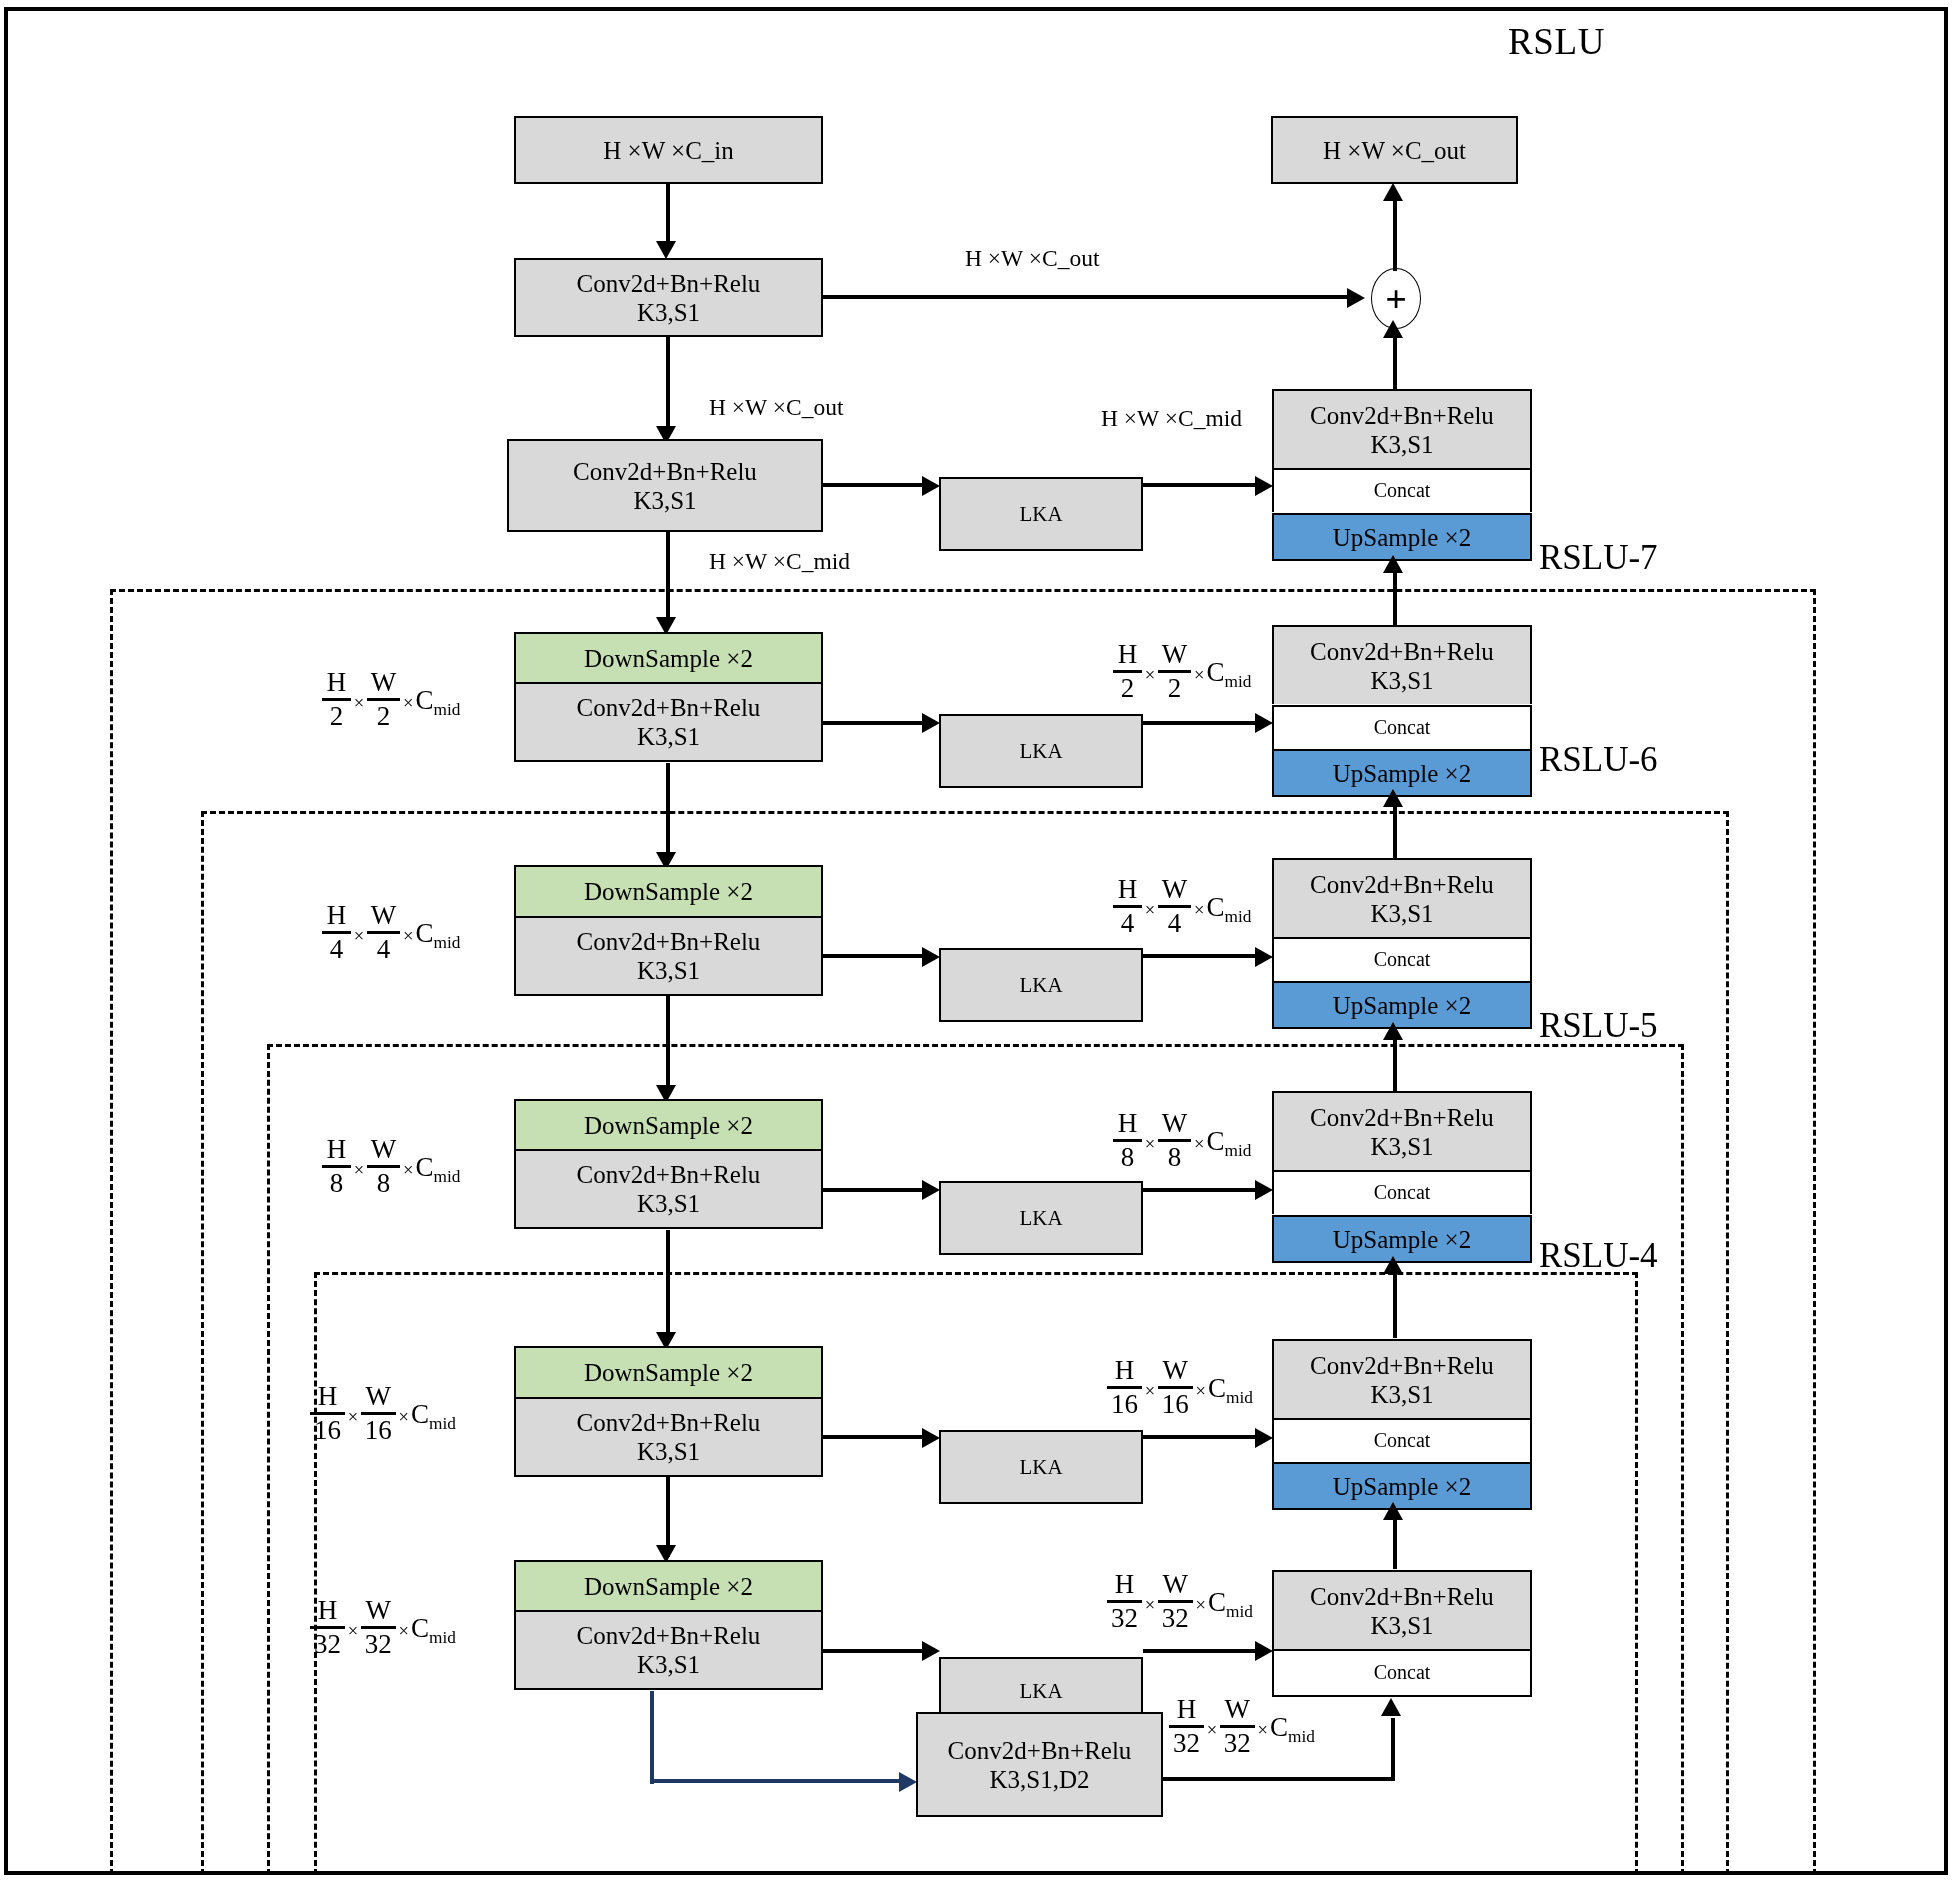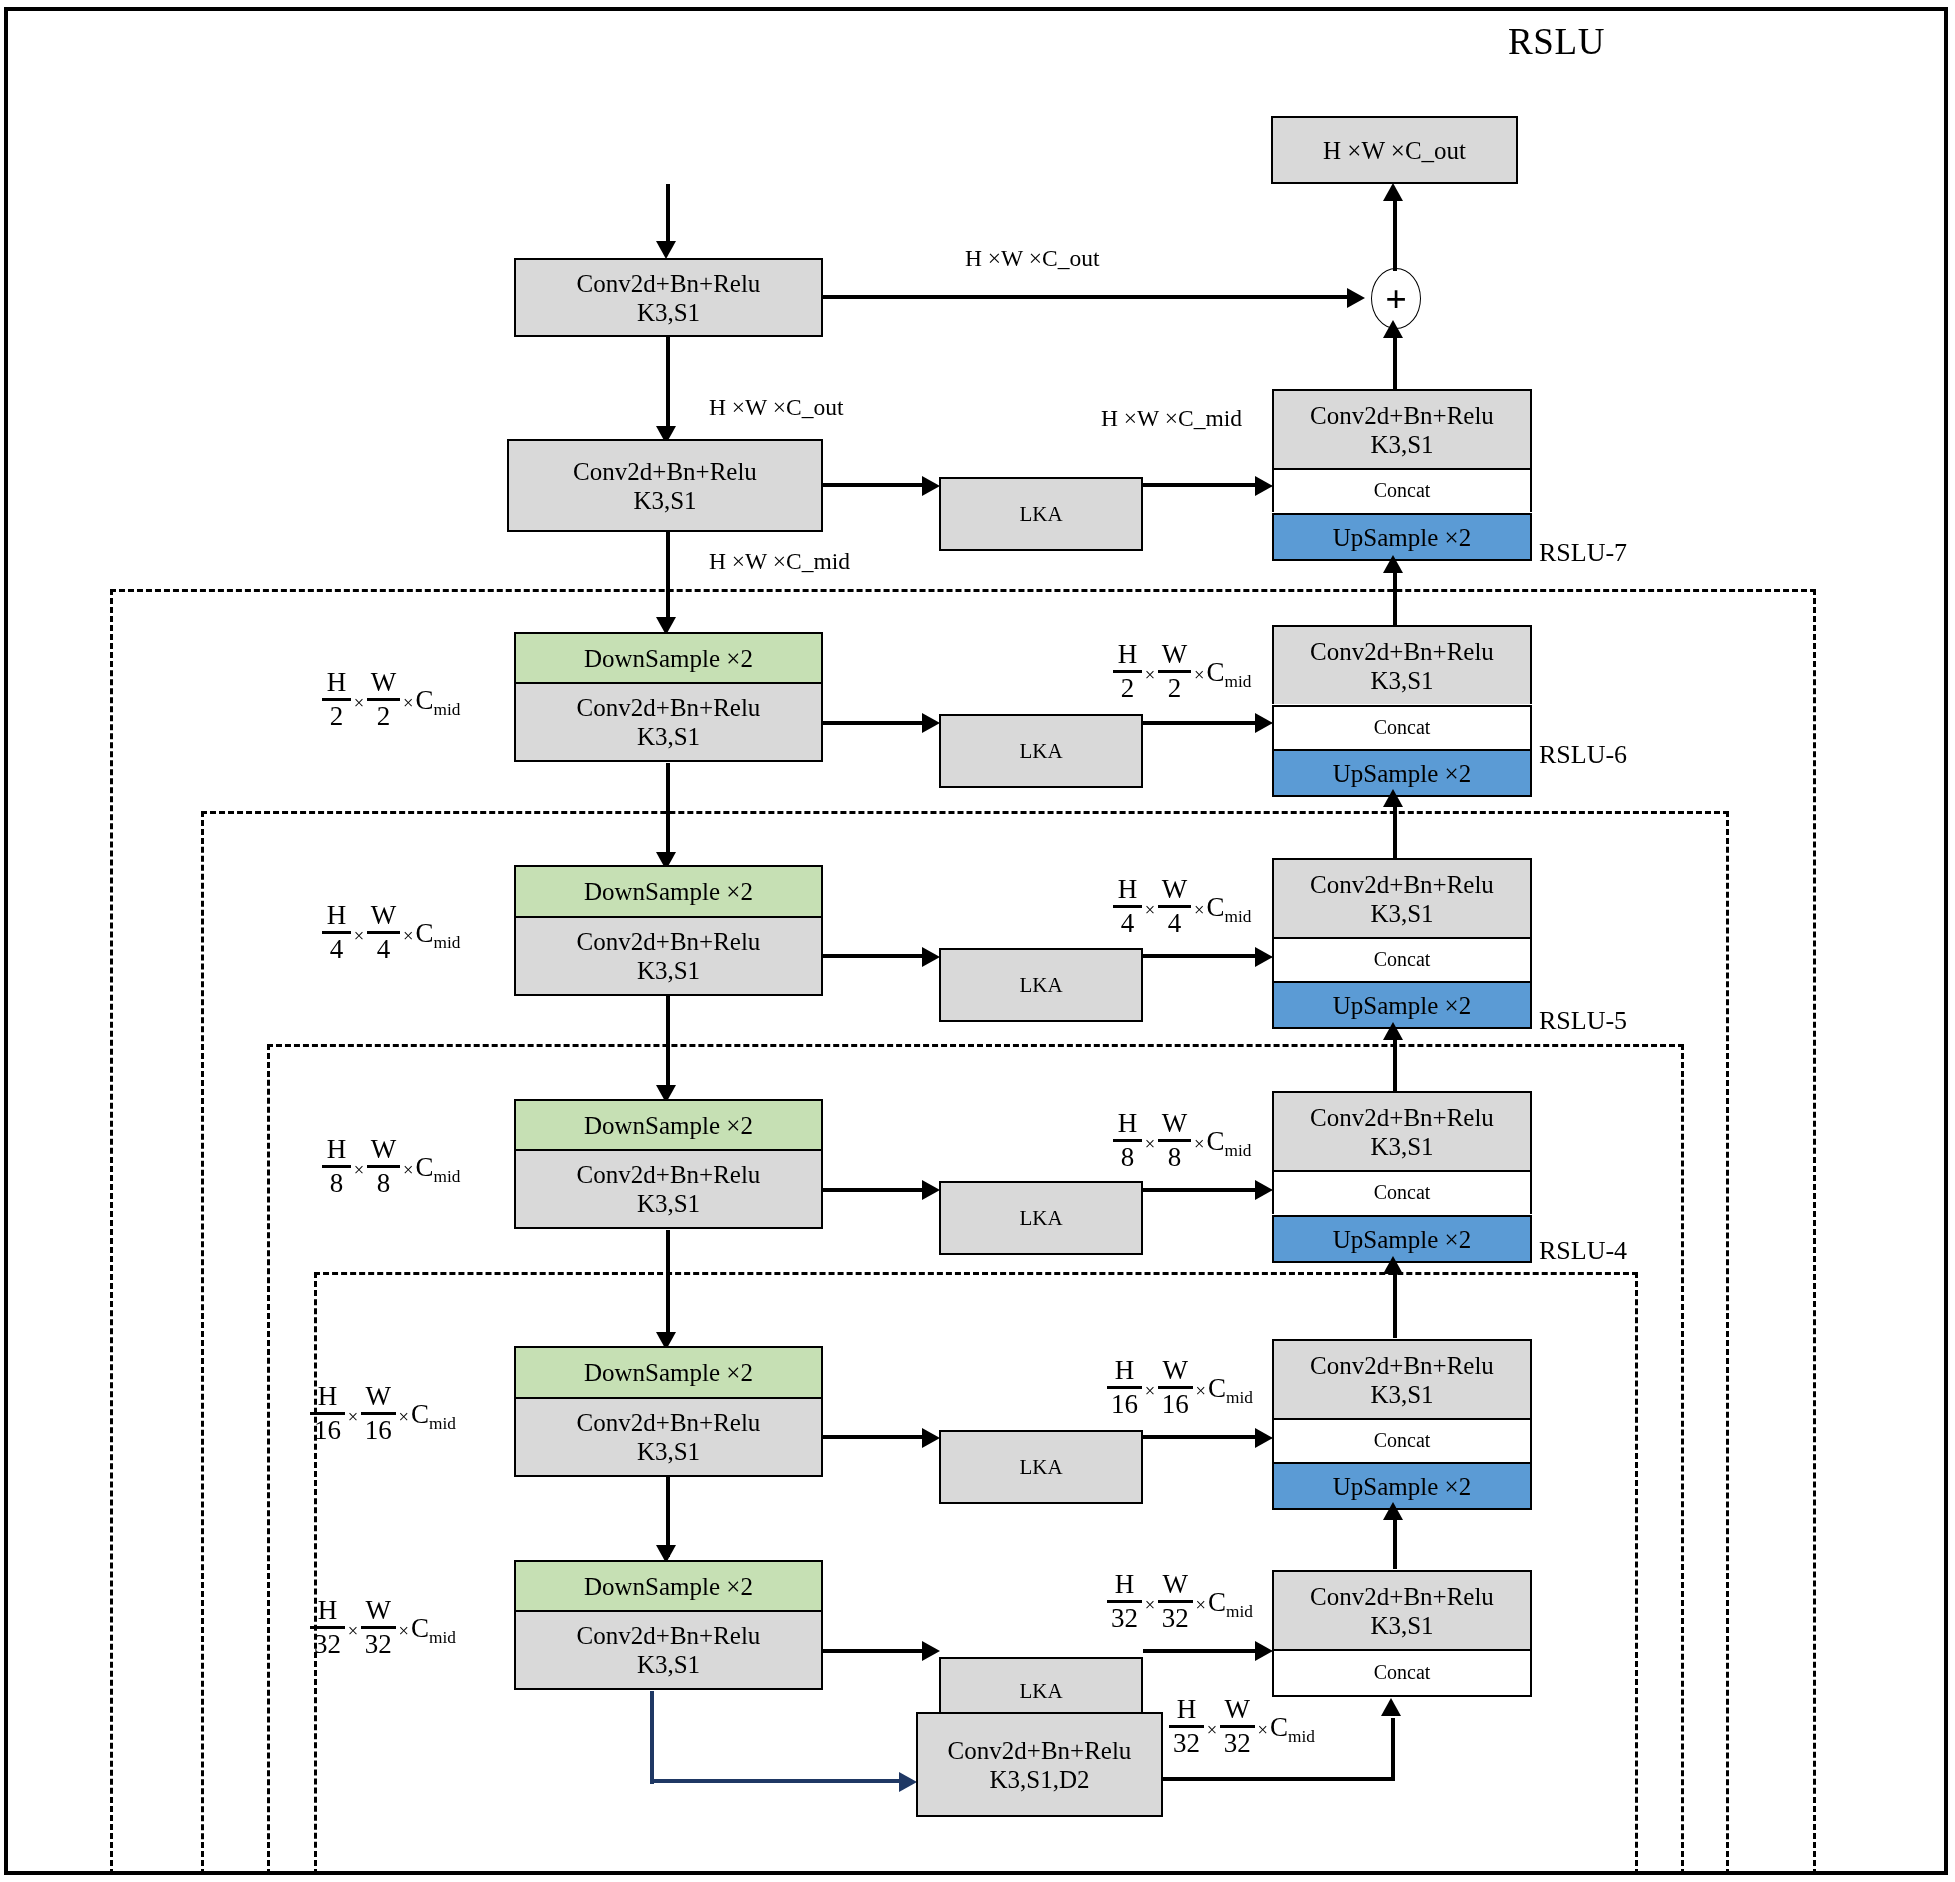--- a/index.html
+++ b/index.html
@@ -35,21 +35,21 @@
   
   .plus{position:absolute;width:48px;height:59px;border:1.9px solid #000;border-radius:50%;
         background:#fff;display:flex;align-items:center;justify-content:center;
         font-size:38px;font-weight:bold;line-height:1;}
 
   
   .dashed{position:absolute;box-sizing:border-box;border:3.7px dashed #000;background:transparent;}
 
   
   .lbl{position:absolute;font-size:23.5px;color:#000;white-space:nowrap;line-height:1;}
-  .lbl-big{position:absolute;font-size:26px;color:#000;white-space:nowrap;}
+  .lbl-big{position:absolute;font-size:35px;color:#000;white-space:nowrap;}
 
   
   .frac-lbl{position:absolute;display:flex;align-items:center;font-size:27px;color:#000;white-space:nowrap;}
   .frac{display:inline-flex;flex-direction:column;align-items:center;justify-content:center;line-height:1.0;margin:0 1.2px;}
   .frac .num{display:block;padding:0 3.7px;}
   .frac .bar{display:block;width:100%;min-width:28.4px;height:3.1px;background:#000;margin:1.9px 0;}
   .frac .den{display:block;padding:0 3.7px;}
   .times{font-size:18.5px;margin:0 1.9px;align-self:center;position:relative;top:3.7px;}
   .cmid{align-self:center;position:relative;top:3.7px;}
   .cmid sub{font-size:17.3px;}
@@ -61,20 +61,23 @@
 
   <div class="outer-frame"></div>
 
   <div class="title" style="left:1508px;top:20px;">RSLU</div>
 
   <div class="dashed" style="left:110px;top:589px;width:1706px;height:1286px;"></div>
   <div class="dashed" style="left:201px;top:811px;width:1528px;height:1064px;"></div>
   <div class="dashed" style="left:267px;top:1044px;width:1417px;height:831px;"></div>
   <div class="dashed" style="left:314px;top:1272px;width:1324px;height:603px;"></div>
 
+  <div class="box" style="left:514px;top:116px;width:309px;height:68px;">
+    <span class="ln">H ×W ×C_in</span>
+  </div>
 
   <div class="box" style="left:1271px;top:116px;width:247px;height:68px;">
     <span class="ln">H ×W ×C_out</span>
   </div>
 
   <div class="vline" style="left:666px;top:184px;height:62px;"></div>
   <div class="arrow-d" style="left:656px;top:241px;"></div>
 
   <div class="box" style="left:514px;top:258px;width:309px;height:79px;">
     <span class="ln">Conv2d+Bn+Relu</span>

